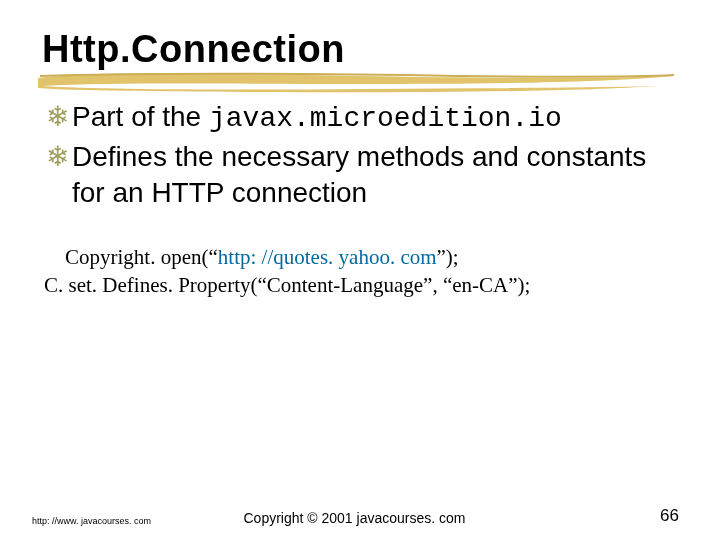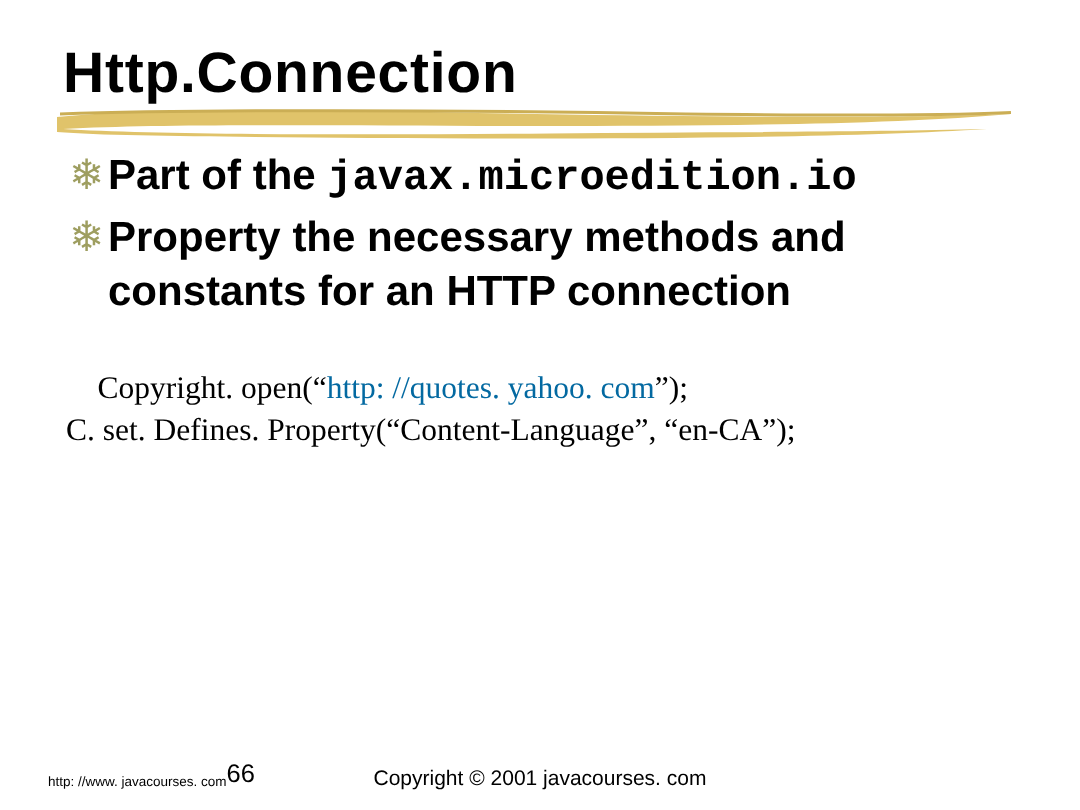--- a/index.html
+++ b/index.html
@@ -51,42 +51,42 @@
     color: #000;
     font-family: Verdana, Arial, sans-serif;
     margin-bottom: 2px;
   }
   .bullet .marker {
     flex: 0 0 auto;
     width: 26px;
     color: #9e9e60;
     font-family: "Segoe UI Symbol", Arial, sans-serif;
   }
-  .bullet .text { flex: 1 1 auto; font-weight: bold; }
+  .bullet .text { flex: 1 1 auto; }
   .mono { font-family: "Courier New", monospace; }
   .code-block {
     margin-top: 34px;
     font-family: "Times New Roman", Times, serif;
     font-size: 21px;
     color: #000;
     line-height: 1.32;
     padding-left: 2px;
   }
   .code-line { white-space: pre; }
   .code-link {
     color: #0369a1;
   }
   .footer {
     position: absolute;
     bottom: 14px;
     left: 0;
-    right: 0;
+    right: 11px;
     display: flex;
     align-items: flex-end;
-    justify-content: flex-start;
+    justify-content: space-between;
     padding: 0 30px 0 32px;
     font-family: Arial, sans-serif;
     color: #000;
   }
   .footer .left { font-size: 9px; }
   .footer .center {
     position: absolute;
     left: 0; right: 0;
     text-align: center;
     font-size: 14px;
@@ -120,21 +120,21 @@
   <div class="bullets">
     <div class="bullet">
       <span class="marker">❄</span>
       <span class="text">
         <span>Part of the </span><span class="mono">javax.microedition.io</span><span></span>
       </span>
     </div>
     <div class="bullet">
       <span class="marker">❄</span>
       <span class="text">
-        <span>Property the necessary methods and constants for an HTTP connection</span>
+        <span>Defines the necessary methods and constants for an HTTP connection</span>
       </span>
     </div>
   </div>
 
   <div class="code-block">
     <div class="code-line"><span>    Copyright. open(“</span><span class="code-link">http: //quotes. yahoo. com</span><span>”);</span></div>
     <div class="code-line">C. set. Defines. Property(“Content-Language”, “en-CA”);</div>
   </div>
 
   <div class="footer">

